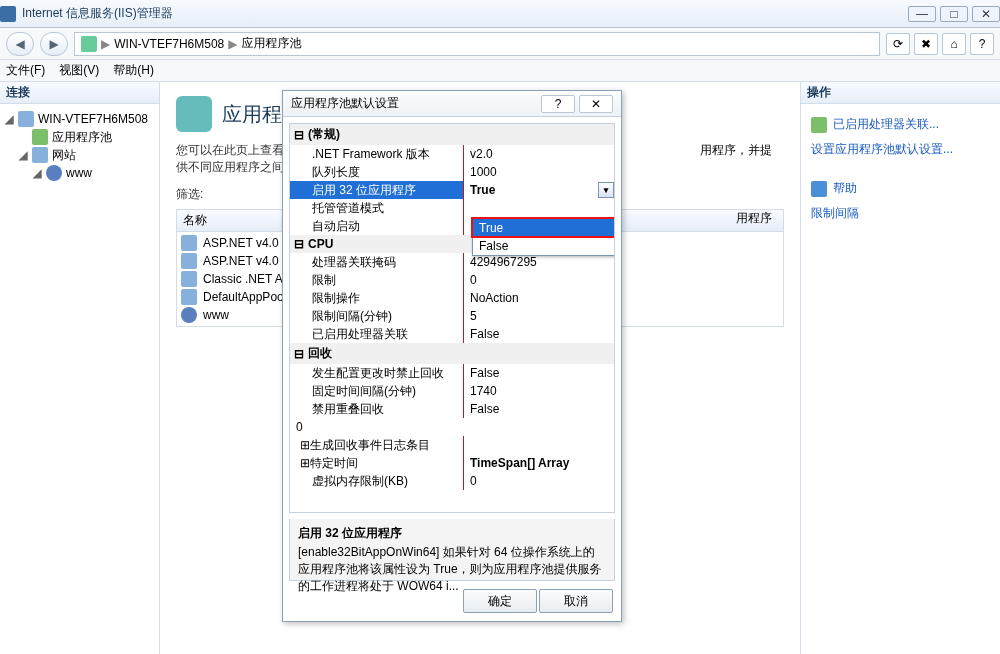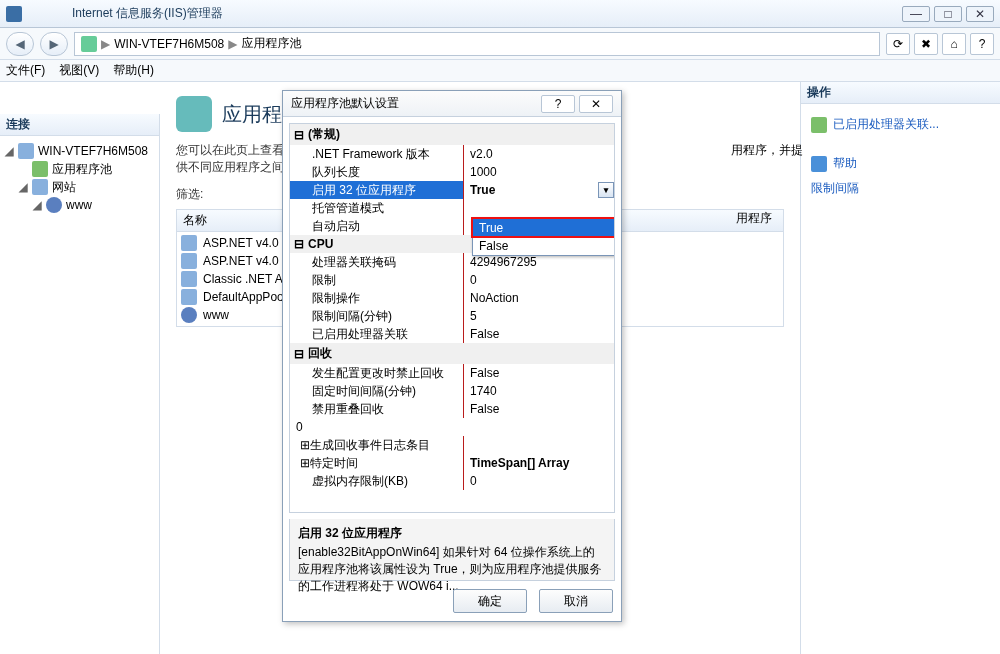--- a/index.html
+++ b/index.html
@@ -1,40 +1,40 @@
 <!DOCTYPE html>
 <html><head>
 <meta charset="utf-8">
 <style>
 * { margin:0; padding:0; box-sizing:border-box; font-family:"Microsoft YaHei","Segoe UI",Tahoma,sans-serif; font-size:12px; }
 body { background:#fff; width:1000px; height:654px; overflow:hidden; position:relative; }
 
 
-.titlebar { height:28px; background:linear-gradient(#f7fbff,#e6eef8); border-bottom:1px solid #b8c6d6; display:flex; align-items:center; padding:0 6px;gap:44px; }
+.titlebar { height:28px; background:linear-gradient(#f7fbff,#e6eef8); border-bottom:1px solid #b8c6d6; display:flex; align-items:center; padding:0 0; }
 .titlebar .appicon { width:16px; height:16px; background:#3a6ea5; margin-right:6px; border-radius:2px; }
 .titlebar .title { color:#1a3a5a; }
 .titlebar .winbtns { margin-left:auto; display:flex; gap:4px; }
 .titlebar .winbtns span { width:28px; height:16px; border:1px solid #99aabd; background:#eef4fb; display:flex; align-items:center; justify-content:center; color:#334; border-radius:2px; }
 
 
 .toolrow { height:32px; background:#f6f9fc; border-bottom:1px solid #d3dde9; display:flex; align-items:center; padding:0 6px; gap:6px; }
 .navbtn { width:28px; height:24px; border:1px solid #b8c6d6; border-radius:12px; background:linear-gradient(#fff,#e6eef8); display:flex; align-items:center; justify-content:center; color:#567; }
 .breadcrumb { flex:1; height:24px; border:1px solid #b8c6d6; background:#fff; display:flex; align-items:center; padding:0 6px; gap:4px; }
 .breadcrumb .srvicon { width:16px; height:16px; background:#6c9; border-radius:2px; }
 .breadcrumb .sep { color:#888; }
 .toolicons { display:flex; gap:4px; }
 .toolicons span { width:24px; height:22px; border:1px solid #b8c6d6; background:#fff; display:flex; align-items:center; justify-content:center; border-radius:2px; }
 
 
 .menurow { height:22px; background:#f6f9fc; border-bottom:1px solid #d3dde9; display:flex; align-items:center; padding:0 6px; gap:14px; }
 
 
 .layout { display:flex; height:572px; }
 .pane { background:#fff; }
-.pane-left { width:160px; border-right:1px solid #d3dde9;margin-top:32px; }
+.pane-left { width:160px; border-right:1px solid #d3dde9; }
 .pane-right { width:200px; border-left:1px solid #d3dde9; }
 .pane-mid { flex:1; position:relative; background:#fff; }
 .pane-head { height:22px; background:linear-gradient(#f7fbff,#e6eef8); border-bottom:1px solid #d3dde9; padding:0 6px; font-weight:bold; color:#1a3a5a; display:flex; align-items:center; }
 
 
 .tree { padding:6px 4px; }
 .tree-row { display:flex; align-items:center; height:18px; gap:4px; white-space:nowrap; }
 .tree-row .tw { width:10px; text-align:center; color:#666; }
 .tree-row .ico { width:16px; height:16px; background:#88b0dd; border-radius:2px; }
 .tree-row.ap .ico { background:#7bbf6a; }
@@ -82,21 +82,21 @@
 
 
 .dropdown { position:absolute; left:182px; top:94px; width:216px; border:1px solid #7a95b7; background:#fff; box-shadow:1px 1px 3px rgba(0,0,0,.3); z-index:5; }
 .dd-item { height:18px; padding:0 6px; display:flex; align-items:center; }
 .dd-item.hl { background:#1f6fd6; color:#fff; }
 .redbox { position:absolute; border:2px solid #e11; left:181px; top:93px; width:218px; height:21px; z-index:6; pointer-events:none; }
 
 .desc-pane { border:1px solid #c6d1de; border-top:none; margin:0 6px; padding:6px 8px; height:62px; background:#f4f4f4; font-size:12px; }
 .desc-pane b { display:block; margin-bottom:2px; }
 
-.dlg-foot { padding:8px; display:flex; justify-content:flex-end; gap:12px; }
+.dlg-foot { padding:8px; display:flex; justify-content:flex-end; gap:2px; }
 .dlg-foot button { width:74px; height:24px; background:linear-gradient(#fdfdfd,#e7ecf2); border:1px solid #8aa0b8; border-radius:2px; }
 
 .bold { font-weight:bold; }
 </style>
 </head>
 <body>
 
 <div class="titlebar">
   <span class="appicon"></span>
   <span class="title">Internet 信息服务(IIS)管理器</span>
@@ -202,31 +202,32 @@
     </div>
   </div>
 
   <div class="pane pane-right">
     <div class="pane-head">操作</div>
     <div class="actions">
       <div class="row">
           <span class="ico"></span>
           <a href="#">已启用处理器关联...</a>
         </div>
+      <a href="#">设置应用程序池默认设置...</a>
       <div style="height:14px"></div>
       <div class="row">
           <span class="ico" style="background:#4a90d9"></span>
           <a href="#">帮助</a>
         </div>
       <a href="#">限制间隔</a>
     </div>
   </div>
 </div>
 
-<div style="position:absolute; left:731px; top:142px;">用程序，并提</div>
+<div style="position:absolute; left:700px; top:142px;">用程序，并提</div>
 <div style="position:absolute; left:736px; top:210px;">用程序</div>
 
 <div class="dialog">
   <div class="dlg-title">
     <span>应用程序池默认设置</span>
     <span class="spacer"></span>
     <span class="dbtn">?</span>
     <span class="dbtn">✕</span>
   </div>
 

